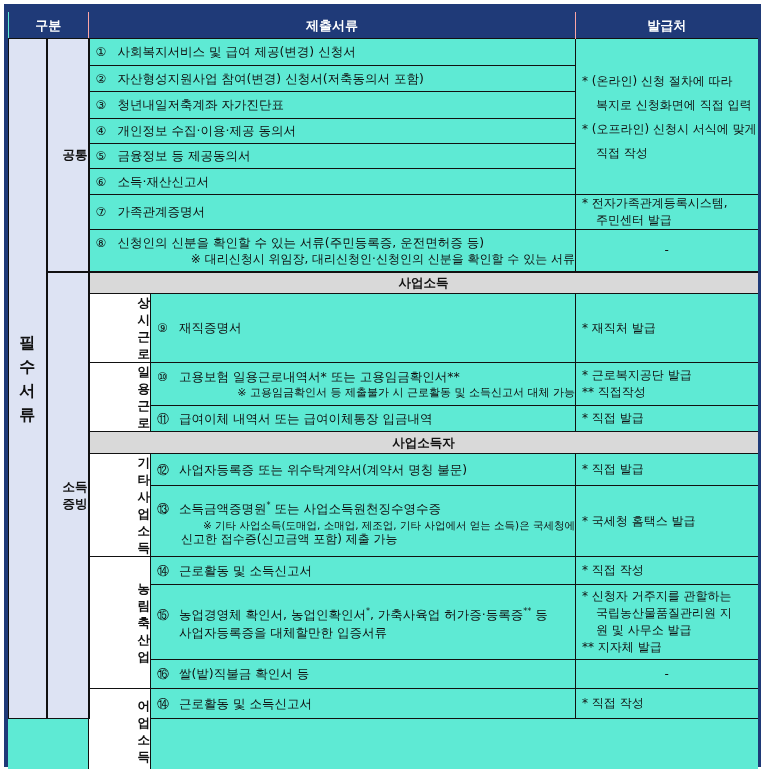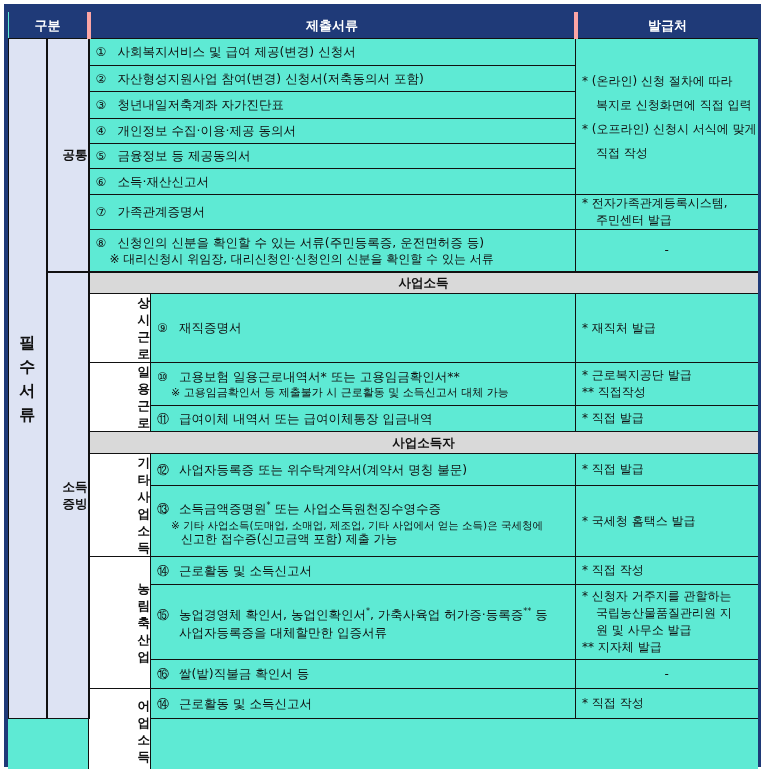--- a/index.html
+++ b/index.html
@@ -3,28 +3,28 @@
 <meta charset="utf-8">
 <style>
   html, body { margin:0; padding:0; background:#ffffff; }
   body { width:765px; height:769px; position:relative; overflow:hidden;
          font-family:"DejaVu Sans","Liberation Sans",sans-serif; color:#111; }
   .frame { position:absolute; left:4px; top:4px; width:757px; height:763px;
            background:#1f3a78; }
   table { position:absolute; left:8px; top:12px; border-collapse:collapse;
           table-layout:fixed; background:#5eead4; }
   td, th { border:1px solid #111; padding:0; font-size:12.5px; line-height:17px; vertical-align:middle; }
-  th { background:#1f3a78; color:#fff; font-weight:bold; font-size:13px; border:none; border-left:4px solid #fca5a5; height:26px; }
+  th { background:#1f3a78; color:#fff; font-weight:bold; font-size:13px; border:none; border-left:1px solid #fca5a5; height:26px; }
   th:first-child { border-left:none; }
   .c-main { background:#dde3f3; text-align:center; font-weight:bold; font-size:16px; line-height:24px; border-right:2px solid #111; }
   .c-cat { background:#dde3f3; text-align:right; font-weight:bold; font-size:12.5px; border-right:2px solid #111; }
   .c-sub { text-align:right; font-weight:bold; font-size:12.5px; background:#fff;padding-left:48px; }
   .doc { padding-left:6px; white-space:nowrap; overflow:hidden; }
   .doc .num { display:inline-block; width:18px; font-size:12px; }
-  .note { font-size:11px; line-height:14px; padding-left:14px; display:block; white-space:nowrap; }
+  .note { font-size:11px; line-height:14px; padding-left:14px; display:block; white-space:nowrap;text-align:right; }
   .note2 { font-size:11px; line-height:14px; padding-left:24px; display:block; white-space:nowrap; }
   .iss { padding-left:6px; font-size:12px; line-height:17px; white-space:nowrap; overflow:hidden; border-right:none; }
   .iss .ind { padding-left:14px; display:block; }
   .iss.center { text-align:center; padding-left:0; }
   .sec { background:#d9d9d9; text-align:center; font-weight:bold; font-size:12.5px; border-right:none; }
   .thick-top td { border-top:2px solid #111; }
   sup { font-size:8px; }
 </style>
 </head>
 <body>

